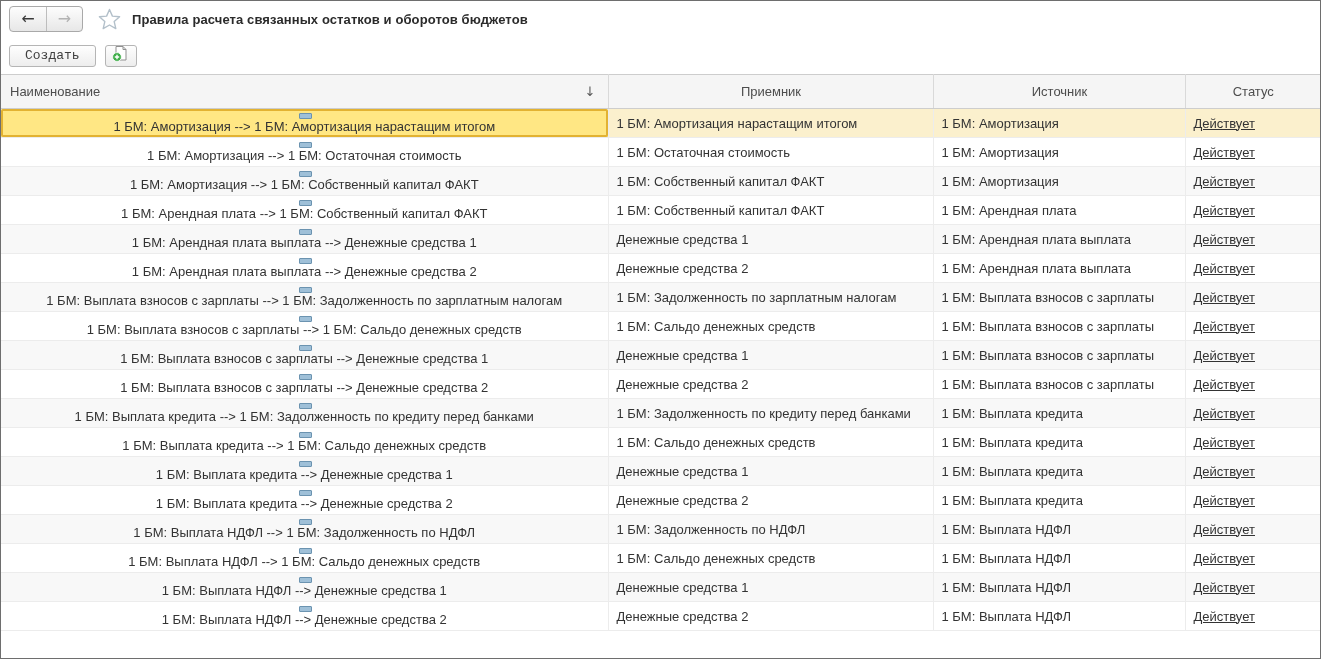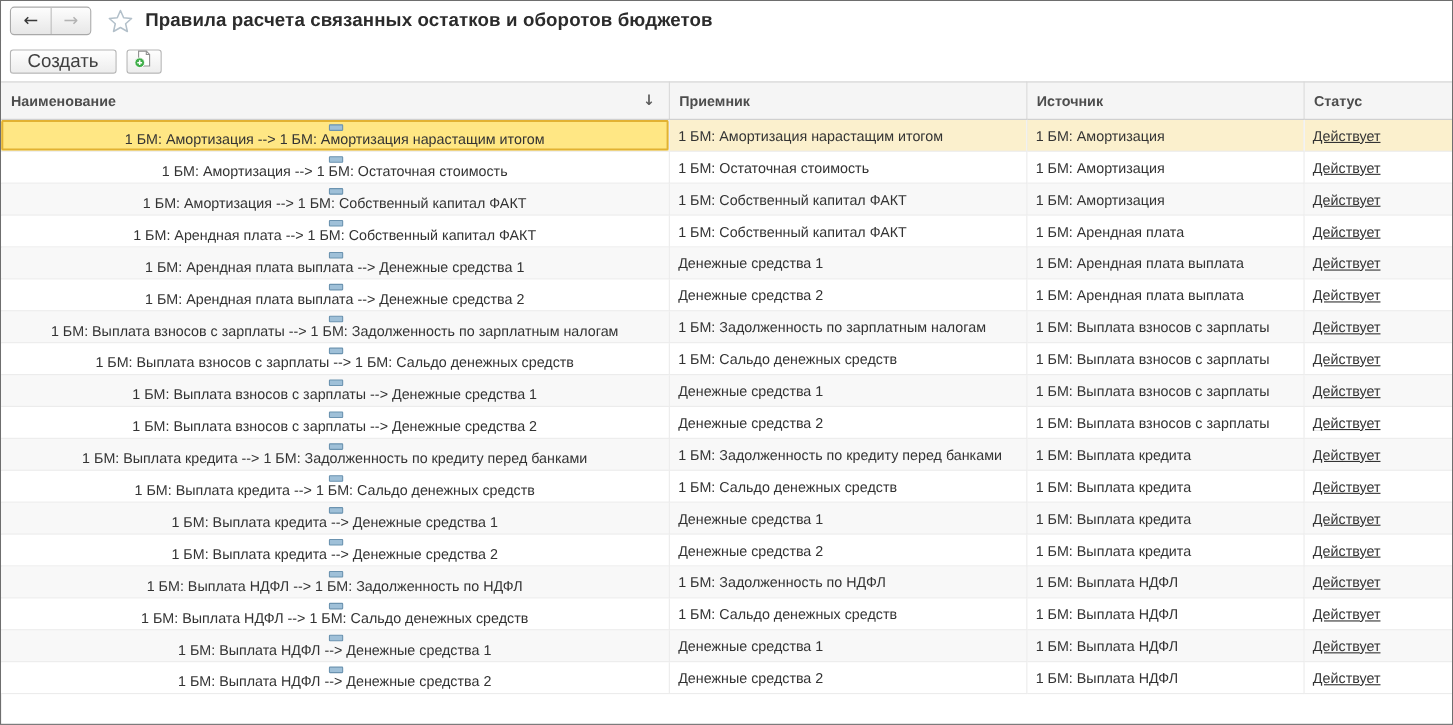--- a/index.html
+++ b/index.html
@@ -34,39 +34,39 @@
     border: none; background: transparent;
     font-size: 16px; line-height: 24px;
     cursor: pointer;
     color: #3a3a3a;
     font-family: "DejaVu Sans", sans-serif;
   }
   .nav-btn + .nav-btn { border-left: 1px solid #bdbdbd; }
   .nav-btn.disabled { color: #b3b3b3; }
   .star-wrap { margin: 0 11px 0 15px; display: flex; align-items: center; }
   .page-title {
-    font-size: 17px; font-weight: bold; color: #2b2b2b;
+    font-size: 13px; font-weight: bold; color: #2b2b2b;
     letter-spacing: 0.1px;
   }
 
   
   .toolbar {
     height: 37px;
     display: flex; align-items: center; gap: 9px;
     padding-left: 8px;
     background: #ffffff;
   }
   .btn {
     height: 22px;
     padding: 0 15px;
     border: 1px solid #b5b5b5;
     border-radius: 3px;
     background: linear-gradient(#fefefe, #ededed);
-    font-family: Liberation Sans, sans-serif;
-    font-size: 17px; color: #3f3f3f;
+    font-family: Liberation Mono, monospace;
+    font-size: 13px; color: #3f3f3f;
     cursor: pointer;
   }
   .icon-btn {
     width: 32px;
     padding: 0;
     display: flex; align-items: center; justify-content: center;
   }
 
   
   .grid {
@@ -75,22 +75,22 @@
     table-layout: fixed;
     font-size: 13px;
     color: #333333;
   }
   .grid thead th {
     height: 34px;
     background: #f5f5f5;
     border-top: 1px solid #cdcdcd;
     border-bottom: 1px solid #cdcdcd;
     border-right: 1px solid #d9d9d9;
-    font-weight: bold; font-size: 13px; color: #4d4d4d;
-    text-align: left;
+    font-weight: normal; font-size: 13px; color: #4d4d4d;
+    text-align: center;
     padding: 0 8px 0 9px;
     cursor: pointer;
     margin-left: 27px;
   }
   .grid thead th:last-child { border-right: none; }
   .th-inner { display: flex; align-items: center; justify-content: space-between; }
   .sort-arrow { color: #5a5a5a; font-size: 13px; padding-right: 4px; font-family: "DejaVu Sans", sans-serif; }
 
   .grid tbody td {
     height: 29px;

